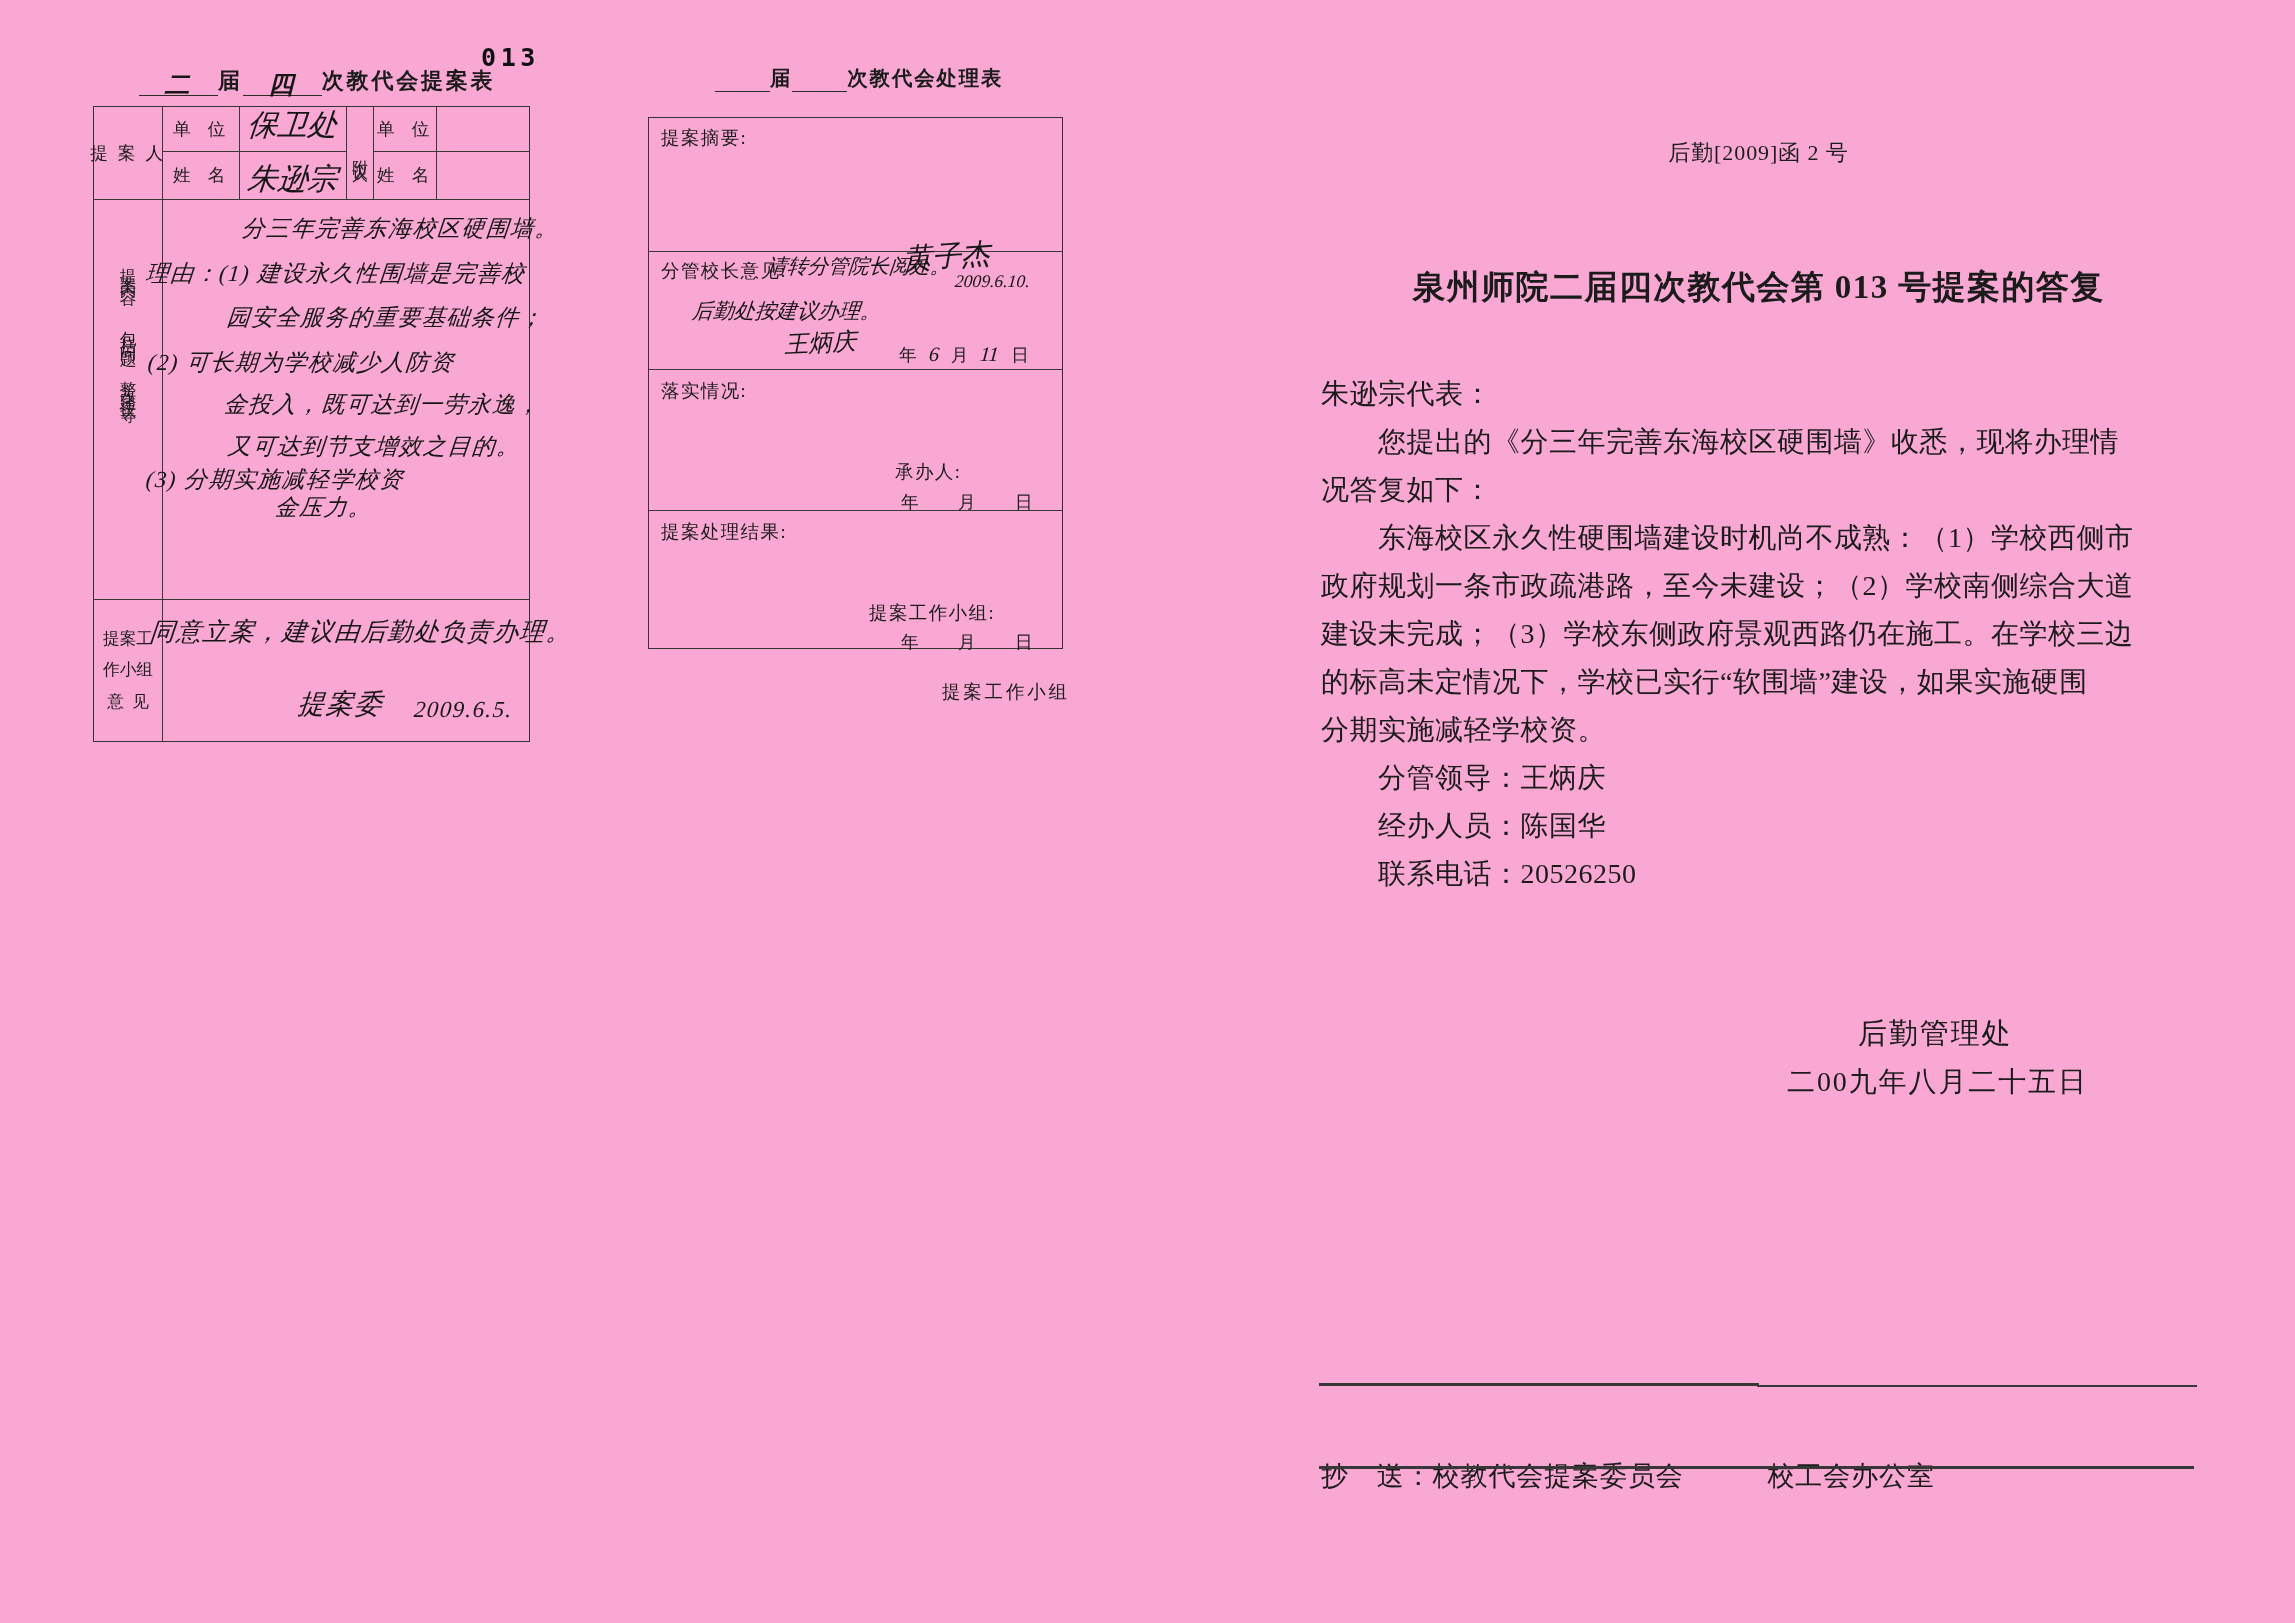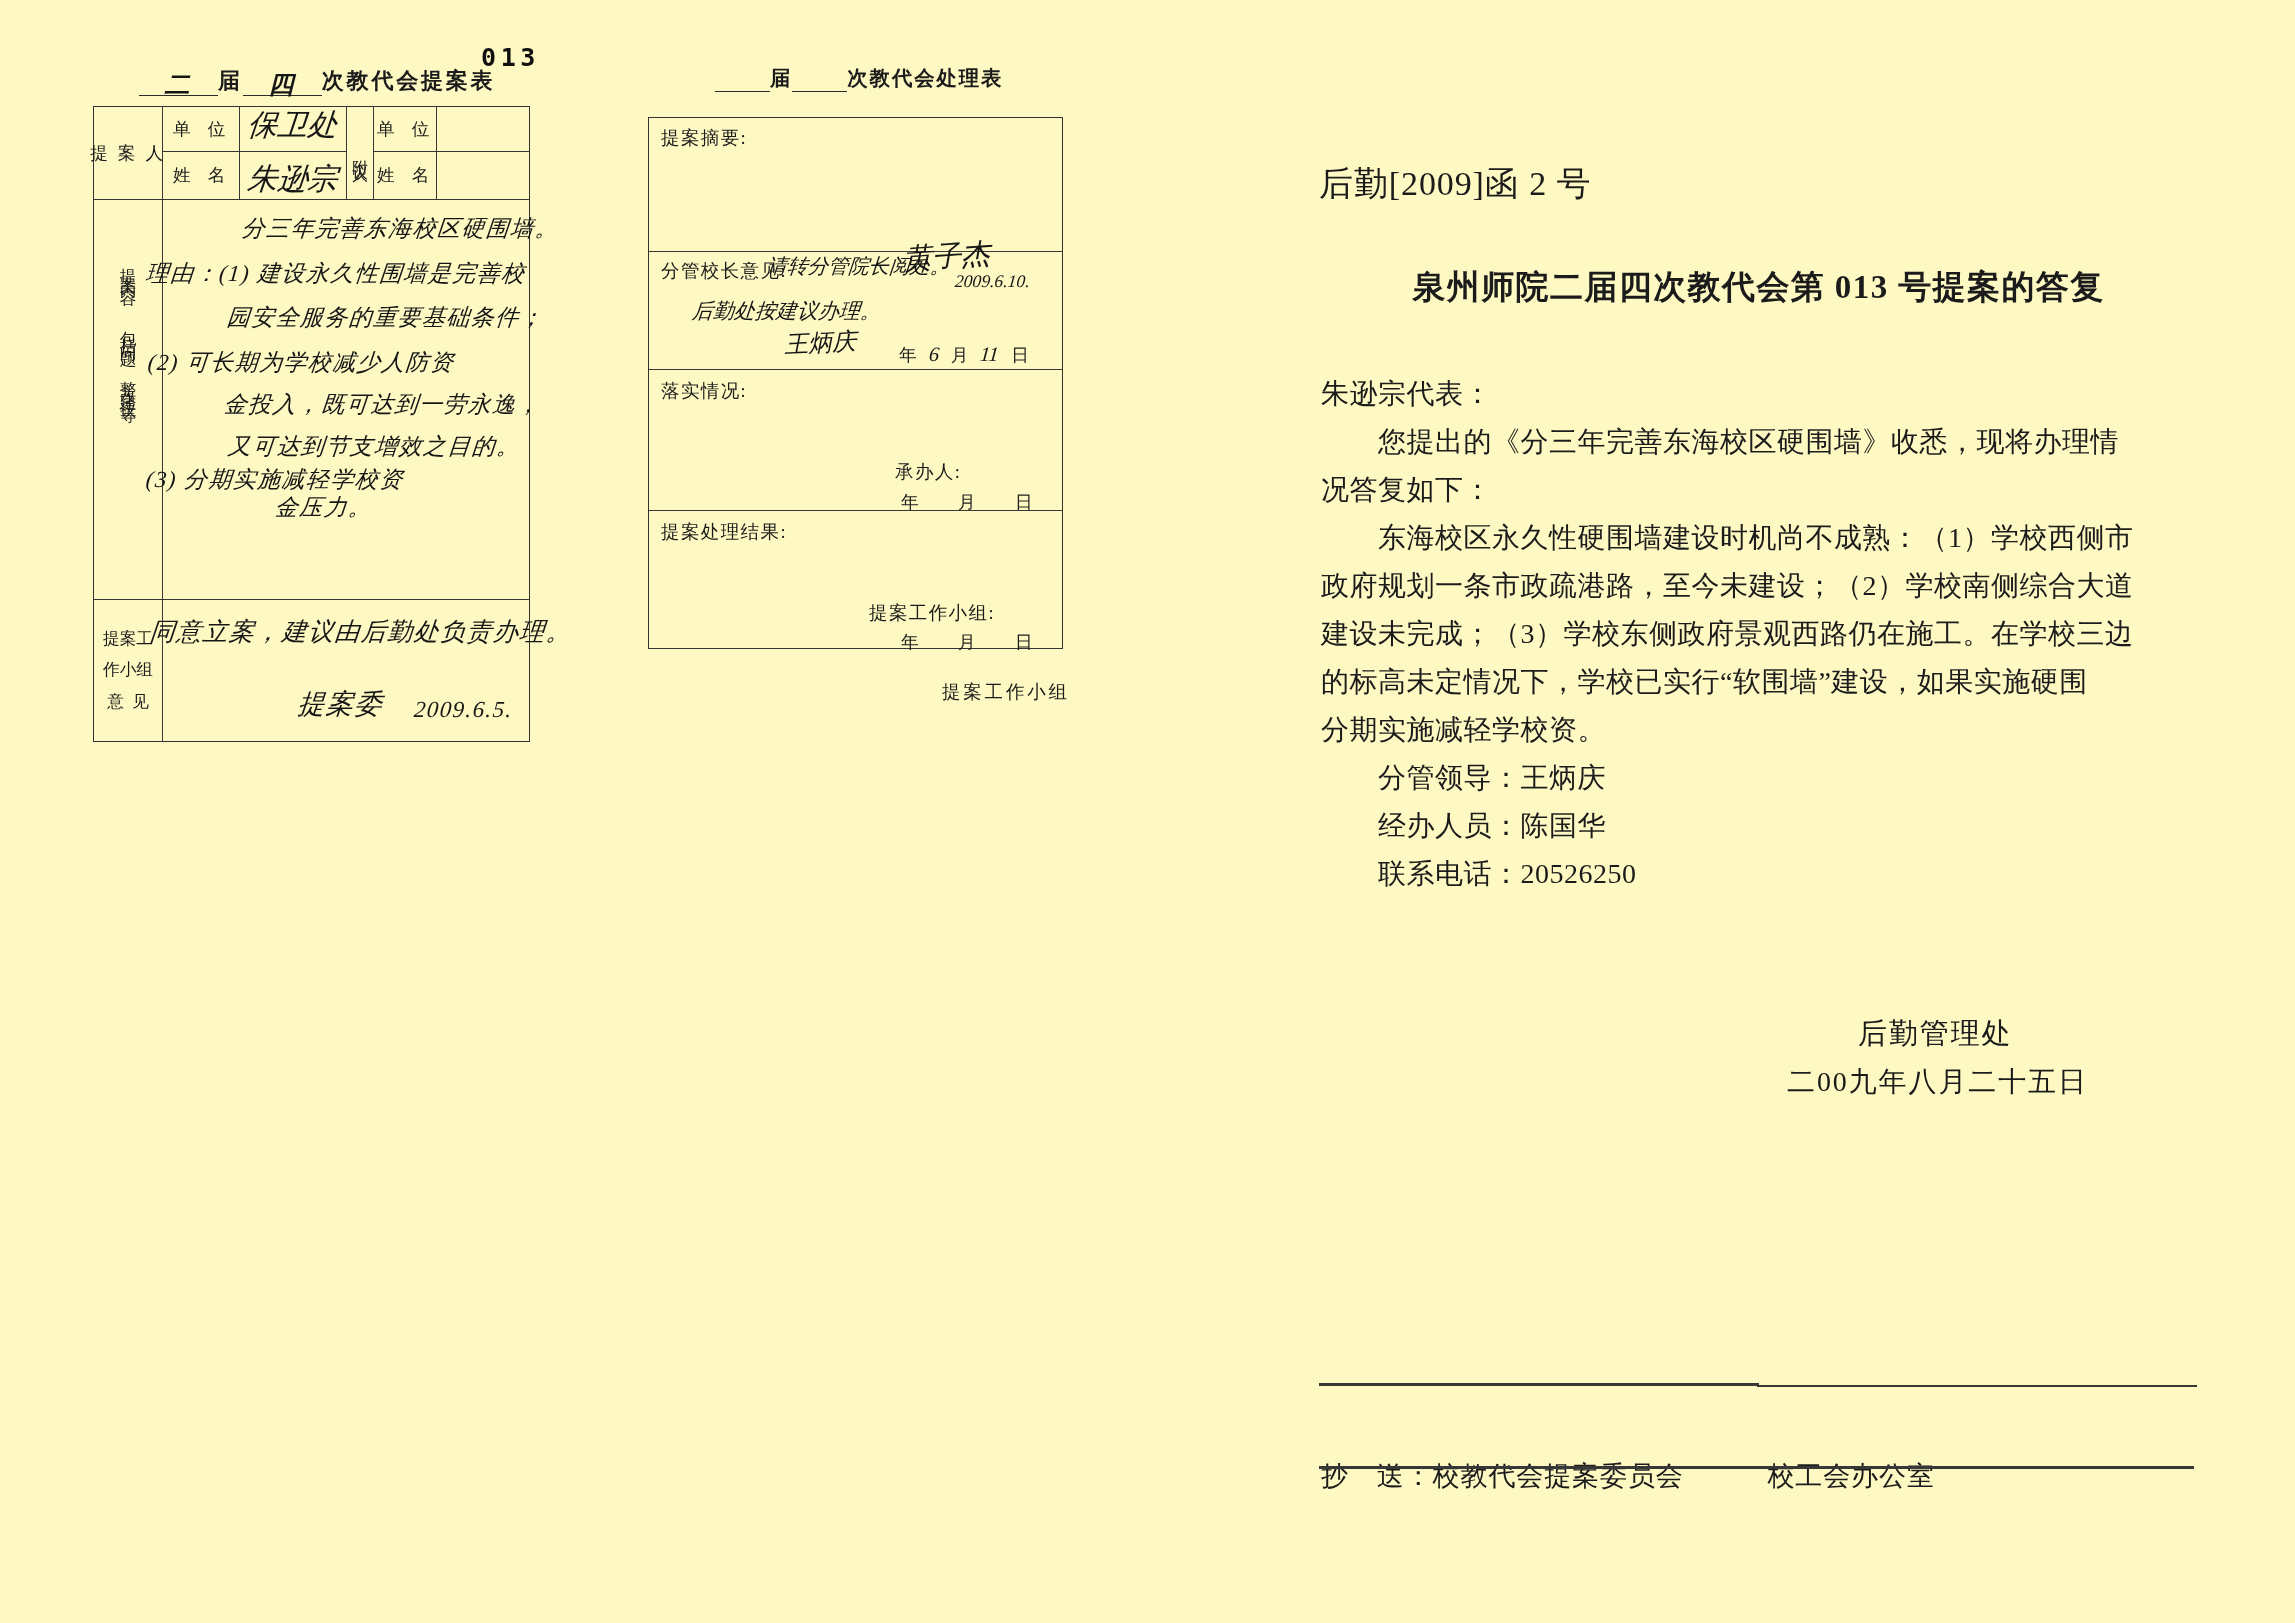--- a/index.html
+++ b/index.html
@@ -1,16 +1,16 @@
 <!DOCTYPE html>
 <html style="font-size:7.4px"><head>
 <meta charset="utf-8">
 <style>
   html,body{margin:0;padding:0;background:#e8e8e8;}
-  .canvas{position:relative;width:2295px;height:1623px;background:#fef9c3;overflow:hidden;
+  .canvas{position:relative;width:2295px;height:1623px;background:#f9a8d4;overflow:hidden;
           font-family:"Liberation Serif","DejaVu Serif",serif;color:#1b1b1b;}
   .abs{position:absolute;}
   .serif{font-family:"Liberation Serif","DejaVu Serif",serif;}
   .mono{font-family:"DejaVu Sans Mono","Liberation Mono",monospace;}
   .hw{font-family:cursive;font-style:italic;color:#161616;}
   .skew{transform:skewX(-5deg);}
   .pre{white-space:pre;}
   .line{background:#383838;}
   .cell{display:flex;align-items:center;justify-content:center;text-align:center;}
   .vtext{writing-mode:vertical-rl;text-orientation:upright;letter-spacing:6.5px;}
@@ -25,21 +25,21 @@
   .f1-value{font-size:30px;}
   .f1-content-line{position:absolute;font-size:23px;letter-spacing:1.4px;white-space:nowrap;}
   .side-label{font-size:16.7px;line-height:1.5;}
   
   .f2-title{left:715px;top:64px;font-size:20.4px;font-weight:bold;letter-spacing:1.9px;}
   .f2-title .blank{width:55px;height:25px;}
   .f2-box{left:648px;top:117px;width:413px;height:530px;border:1.4px solid #333;}
   .f2-label{font-size:18.5px;letter-spacing:1.4px;}
   .f2-small{font-size:17.6px;letter-spacing:1.4px;}
   
-  .letter-head{left:1319px;top:161px;width:879px;text-align:left;font-size:34px;letter-spacing:0.9px;}
+  .letter-head{left:1319px;top:138px;width:879px;text-align:center;font-size:22px;letter-spacing:0.9px;}
   .letter-title{left:1319px;top:265px;width:879px;text-align:center;font-size:33px;font-weight:bold;letter-spacing:1.4px;}
   .letter-body{left:1321px;top:370px;width:881px;font-size:28px;line-height:48px;letter-spacing:0.5px;}
   .letter-body .row{height:48px;white-space:nowrap;}
   .indent{padding-left:57px;}
   .sig{font-size:29px;letter-spacing:1.9px;}
   .cc{left:1321px;top:1458px;font-size:27px;letter-spacing:0.9px;}
 </style>
 </head>
 <body>
 

